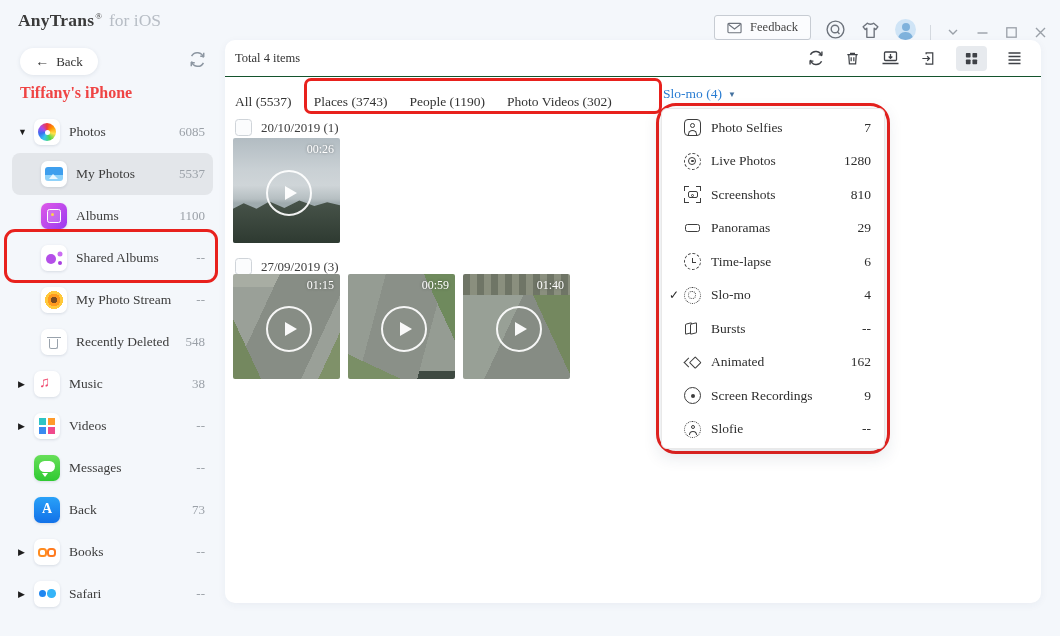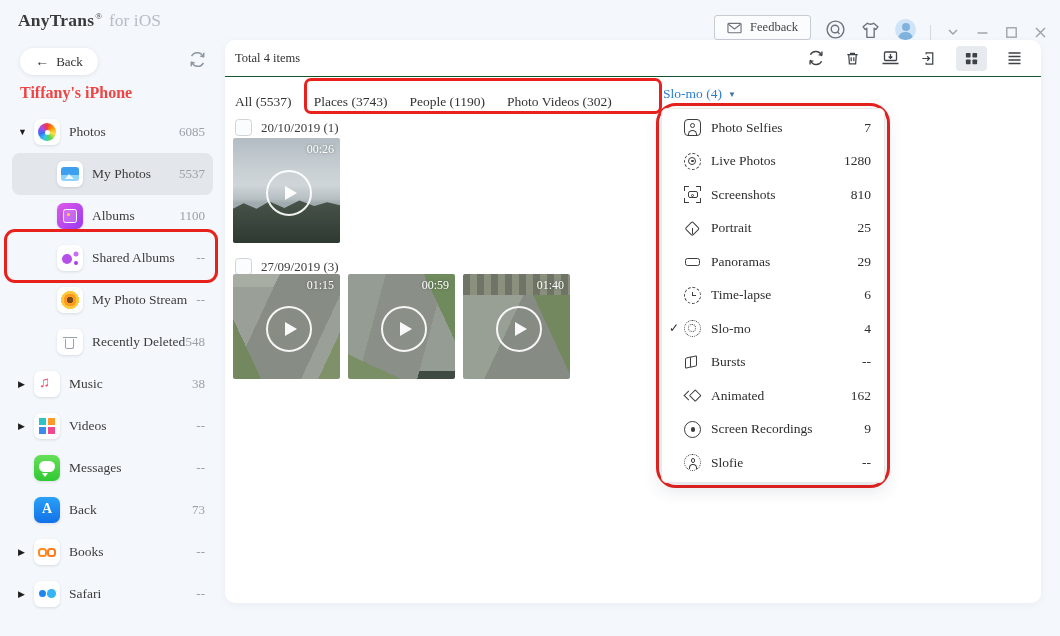--- a/index.html
+++ b/index.html
@@ -25,21 +25,21 @@
   .sidebar{position:absolute;left:0;top:40px;width:225px;height:596px}
   .back-pill{position:absolute;left:20px;top:8px;width:78px;height:27px;background:#fff;border:none;
     border-radius:14px;box-shadow:0 1px 4px rgba(40,60,90,.10);display:flex;align-items:center;justify-content:center;
     gap:7px;font-family:inherit;font-size:13px;color:#333;cursor:pointer}
   .back-arrow{font-size:14px;line-height:1;color:#333}
   .sb-refresh{position:absolute;right:18px;top:10px;color:#8d97a2;cursor:pointer}
   .device-name{position:absolute;left:20px;top:44px;font-size:16px;font-weight:700;color:#ef4444}
   .tree{position:absolute;left:0;top:71px;width:225px}
   .srow{position:relative;display:flex;align-items:center;height:42px;margin:0 12px;border-radius:8px;cursor:pointer}
   .srow.lv0{padding-left:6px}
-  .srow.lv1{padding-left:45px}
+  .srow.lv1{padding-left:29px}
   .srow.selected{background:#e3e6ea}
   .tri{width:16px;font-size:9px;color:#1d1d1d;flex:none}
   .srow.expanded .tri::before{content:"▼"}
   .srow.collapsible .tri::before{content:"▶"}
   .sicon{position:relative;width:26px;height:26px;flex:none;border-radius:6.5px;background:#fff;
     box-shadow:0 1px 3px rgba(20,40,70,.13)}
   .slabel{margin-left:9px;font-size:13.5px;color:#3c3c3c;white-space:nowrap}
   .scount{margin-left:auto;padding-right:8px;font-size:13px;color:#9ba1a8}
   
   .photos-icon::before{content:"";position:absolute;inset:4px;border-radius:50%;
@@ -442,26 +442,20 @@
             <span class="mvalue">1280</span>
           </div>
 
           <div class="mrow">
             <span class="mcheck">✓</span>
             <span class="micon screenshots-icon"></span>
             <span class="mlabel">Screenshots</span>
             <span class="mvalue">810</span>
           </div>
 
-          <div class="mrow">
-            <span class="mcheck">✓</span>
-            <span class="micon portrait-icon"></span>
-            <span class="mlabel">Portrait</span>
-            <span class="mvalue">25</span>
-          </div>
 
           <div class="mrow">
             <span class="mcheck">✓</span>
             <span class="micon panoramas-icon"></span>
             <span class="mlabel">Panoramas</span>
             <span class="mvalue">29</span>
           </div>
 
           <div class="mrow">
             <span class="mcheck">✓</span>

